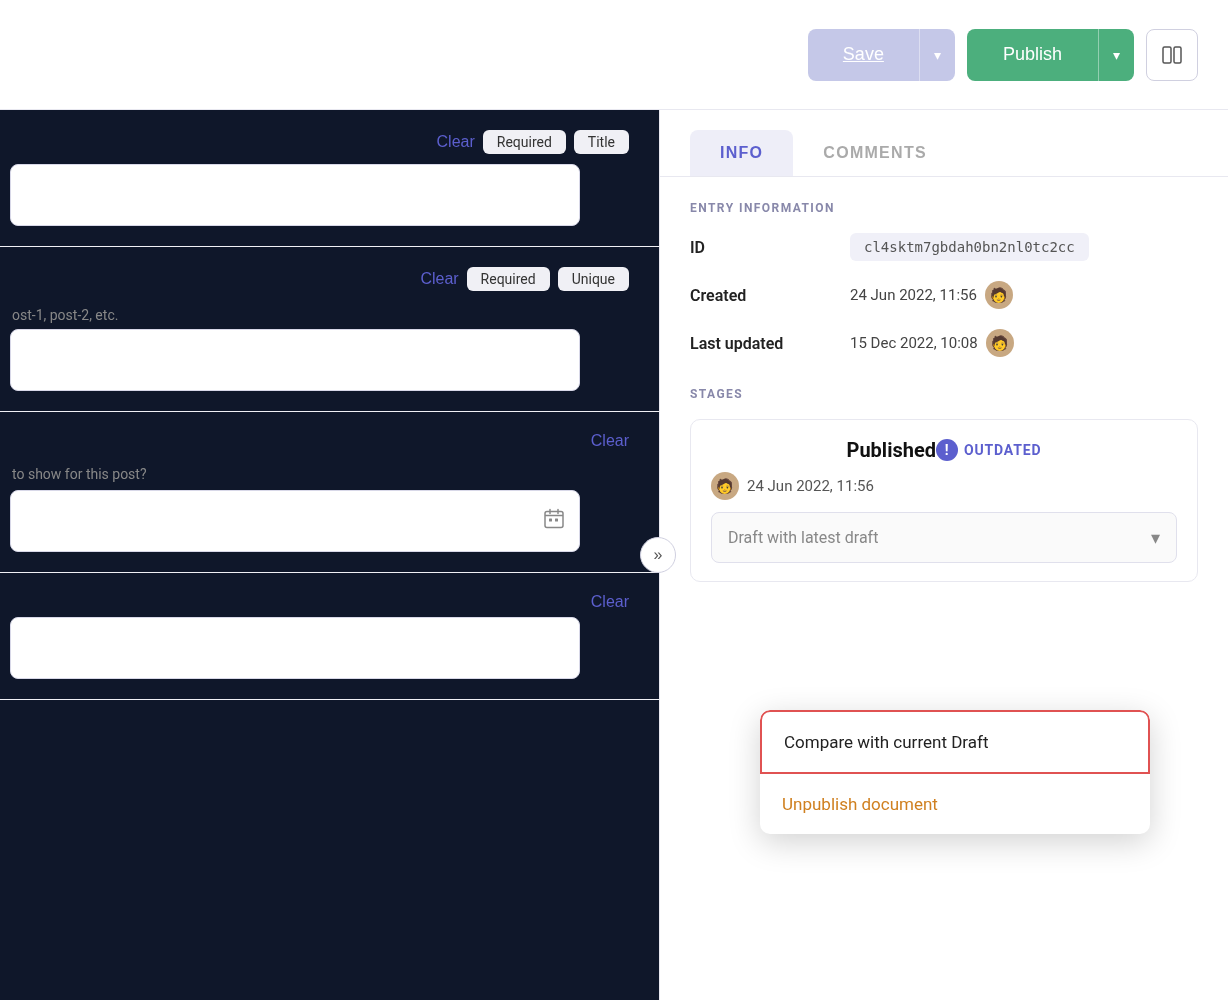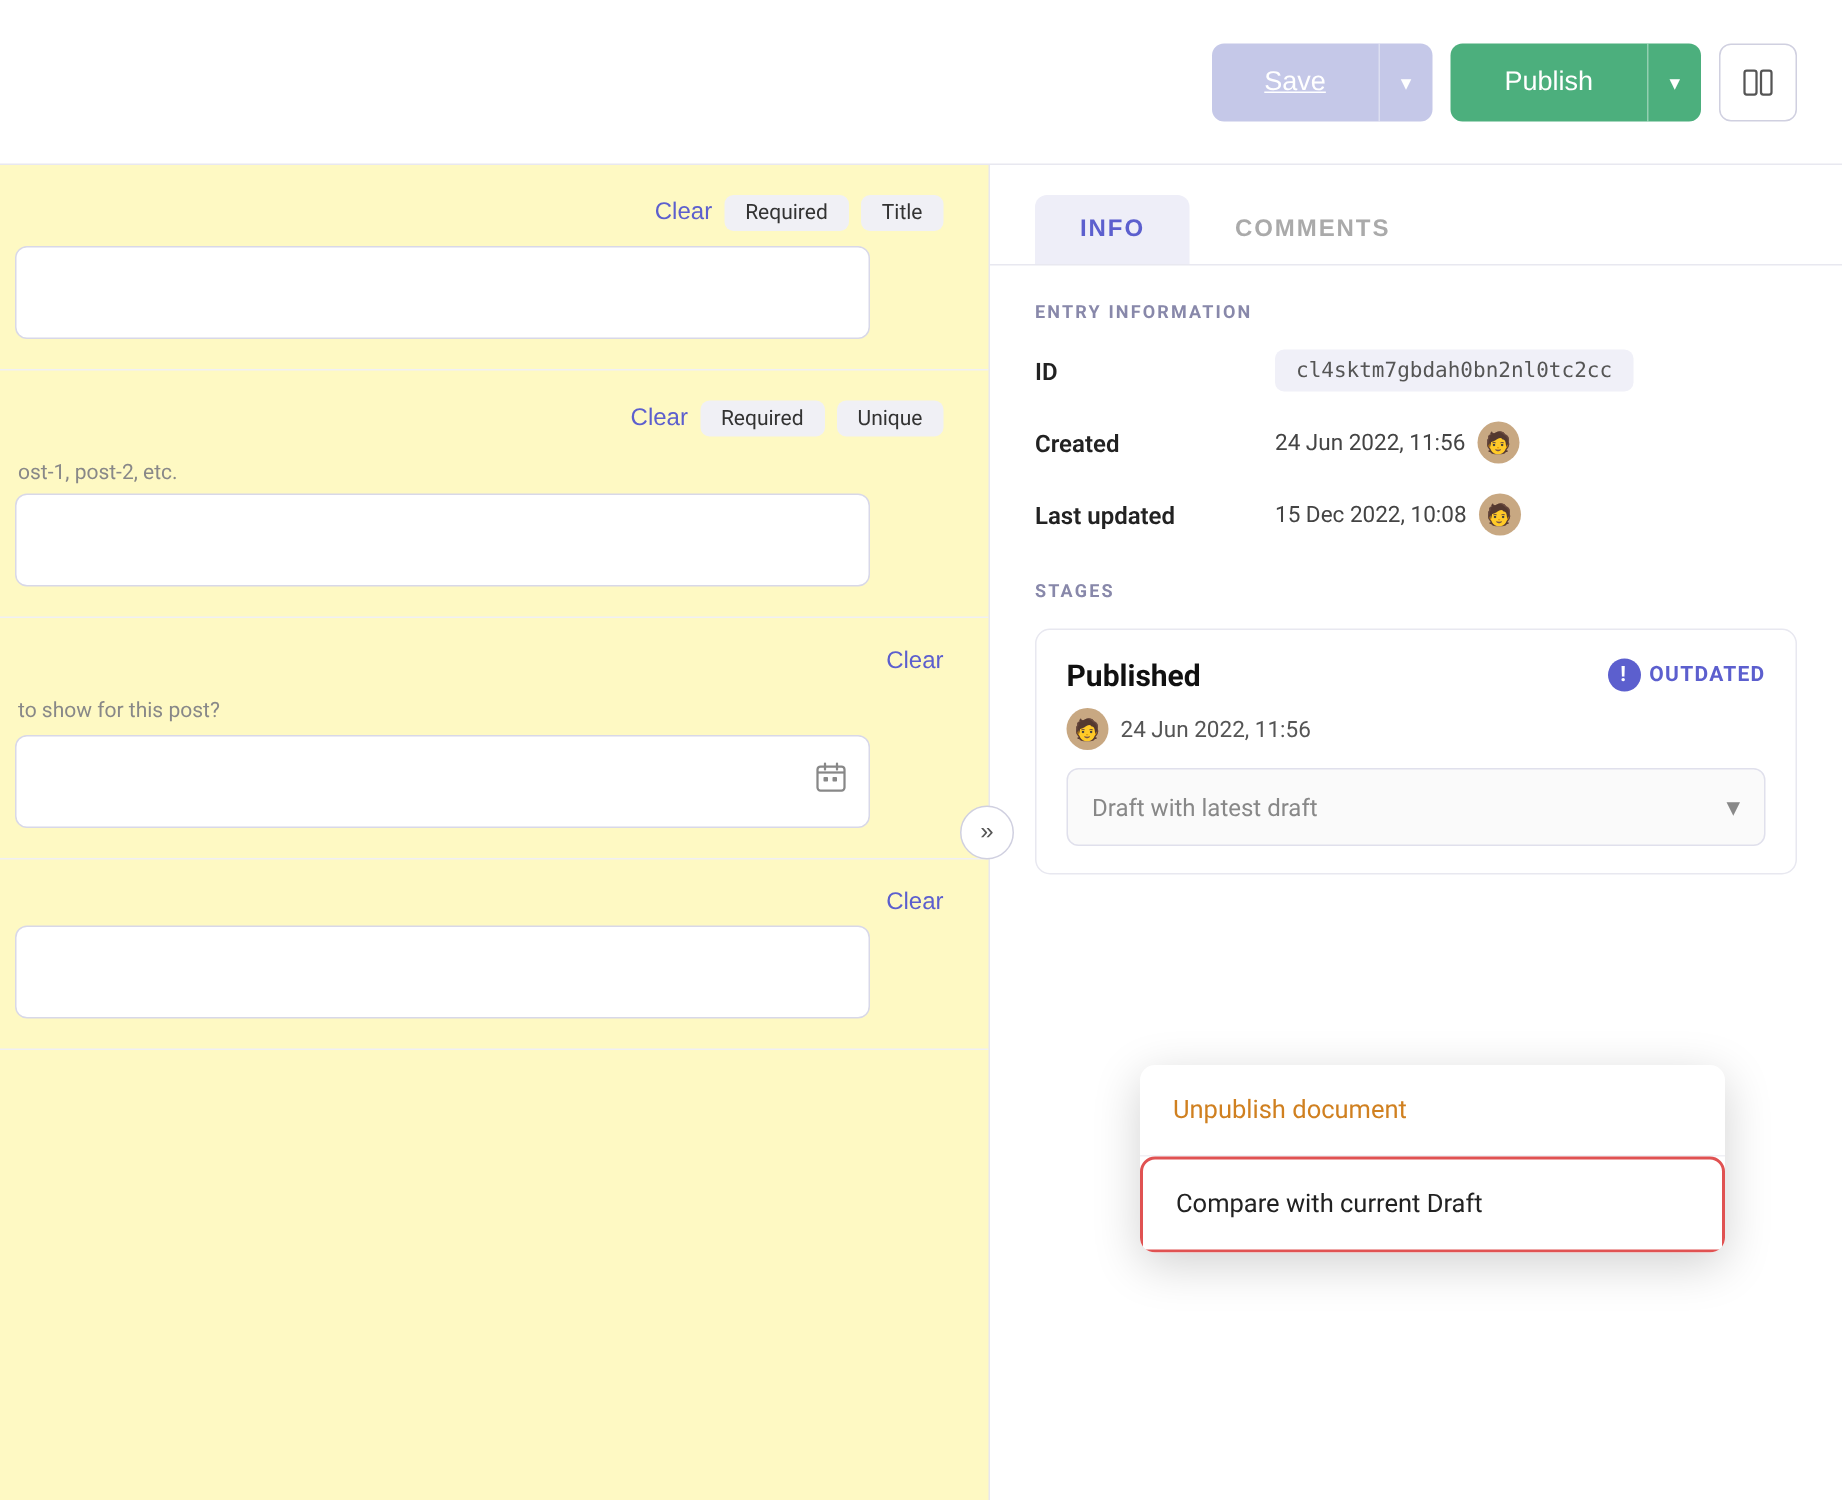--- a/index.html
+++ b/index.html
@@ -118,21 +118,21 @@
       left: 0;
       right: 0;
       bottom: 0;
       display: flex;
     }
 
     
     .left-panel {
       width: 660px;
       flex-shrink: 0;
-      background: #fef9c3;
+      background: #0f172a;
       border-right: 1px solid #e8e8f0;
       position: relative;
       overflow: hidden;
     }
 
     .field-section {
       padding: 20px 30px 20px 10px;
       border-bottom: 1px solid #f0f0f5;
     }
     .field-badges {
@@ -320,21 +320,21 @@
     }
     .stage-card {
       border: 1.5px solid #e8e8f0;
       border-radius: 10px;
       padding: 18px 20px;
       margin-bottom: 10px;
     }
     .stage-card-header {
       display: flex;
       align-items: center;
-      justify-content: space-between;
+      justify-content: center;
       margin-bottom: 10px;
     }
     .stage-name {
       font-size: 20px;
       font-weight: 700;
       color: #111;
     }
     .outdated-badge {
       display: flex;
       align-items: center;
@@ -561,15 +561,15 @@
           </div>
         </div>
       </div>
 
 
     </div>
   </div>
 </div>
 
 <div class="dropdown-popup">
+  <div class="dropdown-item compare">Compare with current Draft</div>
   <div class="dropdown-item unpublish">Unpublish document</div>
-  <div class="dropdown-item compare">Compare with current Draft</div>
 </div>
 
 </body></html>

